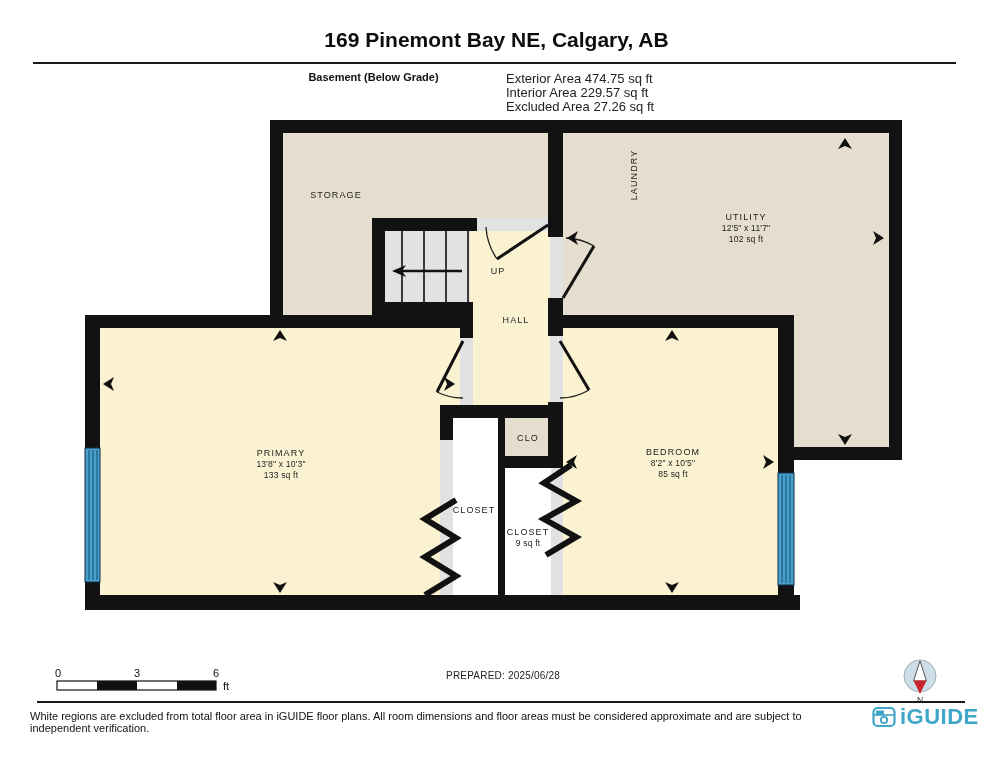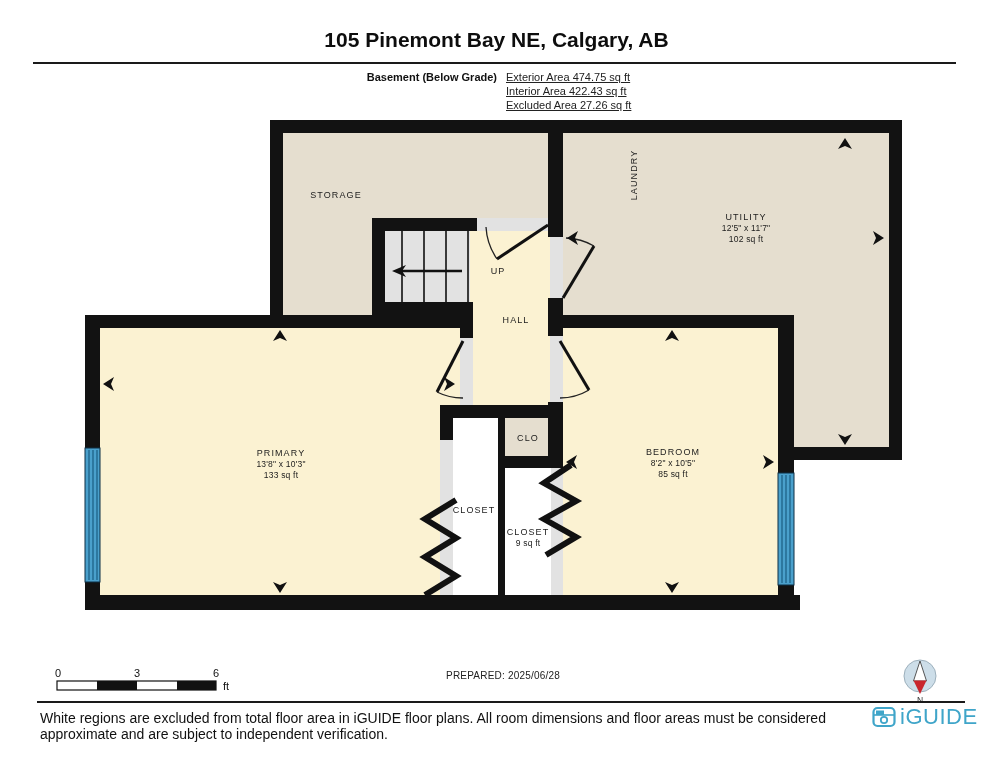--- a/index.html
+++ b/index.html
@@ -3,29 +3,29 @@
 <meta charset="utf-8">
 <style>
   html,body{margin:0;padding:0;background:#fff;}
   .page{position:relative;width:993px;height:768px;background:#fff;overflow:hidden;
         font-family:"Liberation Sans",sans-serif;color:#111;}
   .title{position:absolute;left:0;top:28px;width:100%;text-align:center;
          font-size:21px;font-weight:bold;color:#0d0d0d;}
   .rule{position:absolute;height:2px;background:#1a1a1a;}
   .rule-top{left:33px;top:62px;width:923px;}
   .rule-bottom{left:37px;top:701px;width:928px;}
-  .floor-label{position:absolute;left:250px;top:71px;width:247px;text-align:right;
+  .floor-label{position:absolute;left:250px;top:71px;width:247px;text-align:center;
                font-size:11px;font-weight:bold;color:#111;}
-  .area-line{position:absolute;left:506px;font-size:11px;color:#222;text-decoration:underline;}
+  .area-line{position:absolute;left:506px;font-size:13px;color:#222;}
   .a1{top:71px}.a2{top:85px}.a3{top:99px}
   .prepared{position:absolute;left:378px;top:670px;width:250px;text-align:center;
             font-size:10px;color:#222;letter-spacing:.2px;}
-  .disclaimer{position:absolute;left:40px;top:710px;width:810px;font-size:14px;color:#111;}
+  .disclaimer{position:absolute;left:30px;top:710px;width:810px;font-size:11px;color:#111;}
   .logo{position:absolute;left:872px;top:704px;display:flex;align-items:center;gap:4px;}
-  .logo .word{font-size:22px;font-weight:400;color:#3fa5c9;letter-spacing:.5px;}
+  .logo .word{font-size:22px;font-weight:700;color:#3fa5c9;letter-spacing:.5px;}
   svg{font-family:"Liberation Sans",sans-serif;}
   .plan{position:absolute;left:0;top:0;}
   .wall{fill:#121212;}
   .tan{fill:#e5decf;}
   .cream{fill:#fbf2d2;}
   .gray{fill:#e2e2e2;}
   .white{fill:#ffffff;}
   .winblue{fill:#4aa0cc;}
   .winline{stroke:#1a5d82;stroke-width:1.2;}
   .tread{stroke:#3a3a3a;stroke-width:2;}
@@ -37,25 +37,25 @@
   .dim{font-size:8.5px;fill:#1c1c1c;letter-spacing:.2px;text-anchor:middle;}
   .scalenum{font-size:11px;fill:#111;text-anchor:middle;}
   .scaleunit{font-size:11px;fill:#111;}
   .northlbl{font-size:8.5px;fill:#333;text-anchor:middle;}
 </style>
 </head>
 <body>
 
 <div class="page">
 
-  <div class="title">105 Pinemont Bay NE, Calgary, AB</div>
+  <div class="title">169 Pinemont Bay NE, Calgary, AB</div>
   <div class="rule rule-top"></div>
   <div class="floor-label">Basement (Below Grade)</div>
   <div class="area-line a1">Exterior Area 474.75 sq ft</div>
-  <div class="area-line a2">Interior Area 422.43 sq ft</div>
+  <div class="area-line a2">Interior Area 229.57 sq ft</div>
   <div class="area-line a3">Excluded Area 27.26 sq ft</div>
 
   <svg class="plan" width="993" height="768" viewBox="0 0 993 768">
 
     <g>
       <rect class="tan" x="283" y="133" width="283" height="184"></rect>
       <rect class="tan" x="563" y="133" width="326" height="320"></rect>
       <rect class="gray" x="385" y="231" width="85" height="71"></rect>
       <rect class="cream" x="470" y="231" width="83" height="174"></rect>
       <polygon class="cream" points="100,328 460,328 460,405 440,405 440,595 100,595"></polygon>

